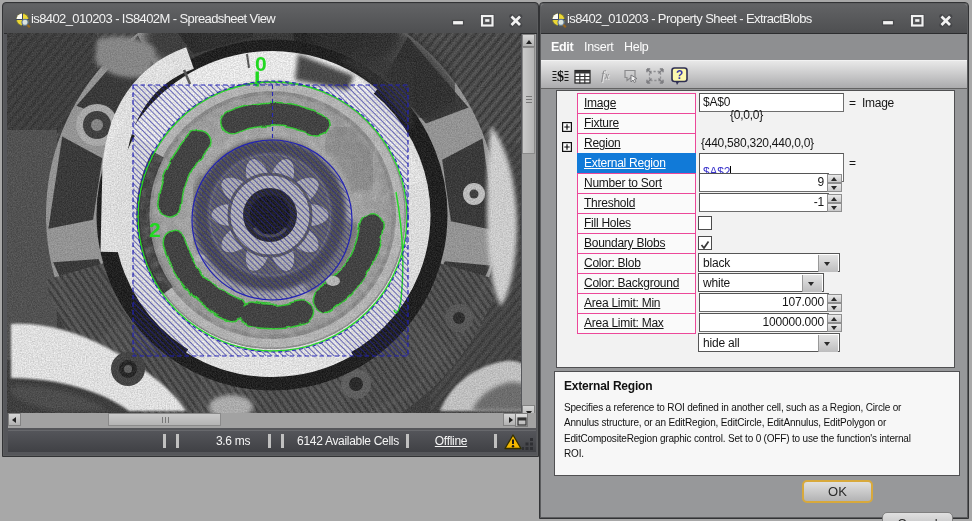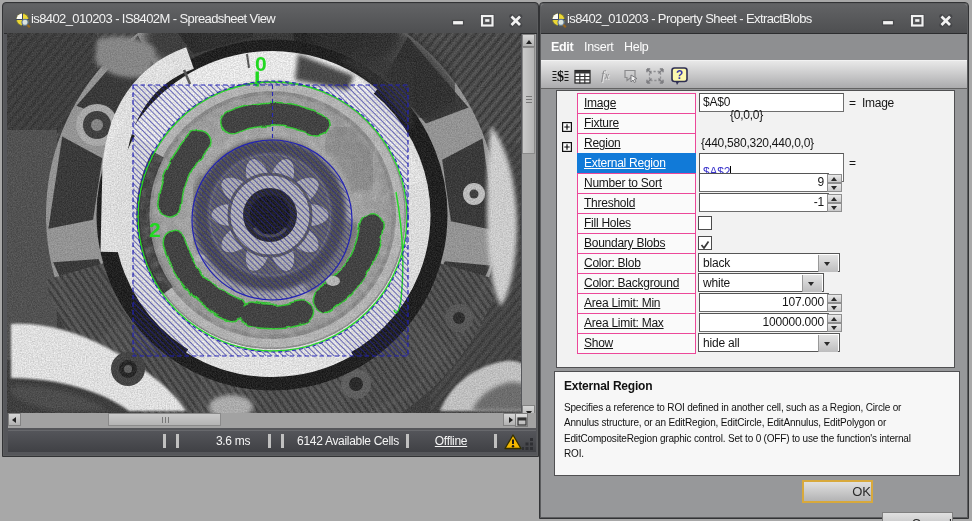--- a/index.html
+++ b/index.html
@@ -10,21 +10,21 @@
 .ttext{position:absolute;left:25px;top:7px;font-size:13px;color:#f2f2f2;white-space:nowrap;letter-spacing:-0.6px;}
 
 .menutxt{color:#fdfdfd;font-size:12.5px;position:absolute;top:6px;letter-spacing:-0.3px;}
 .lbl{position:absolute;height:19px;line-height:19px;background:#fafafa;border:1px solid #ec4899;font-size:12px;color:#161616;padding-left:6px;letter-spacing:-0.25px;text-decoration:underline;}
 .val{position:absolute;font-size:12px;color:#161616;height:20px;line-height:20px;letter-spacing:-0.25px;}
 .inp{position:absolute;background:#fff;border:1px solid #6e6e6e;border-top-color:#555;border-left-color:#555;font-size:12px;color:#161616;letter-spacing:-0.2px;}
 .spinb{position:absolute;width:15px;height:9px;background:linear-gradient(#e9e9e9,#c9c9ca);border:1px solid #8f8f8f;box-sizing:border-box;}
 .tri-up{width:0;height:0;border-left:3.5px solid transparent;border-right:3.5px solid transparent;border-bottom:4px solid #2a2a2a;position:absolute;left:3px;top:1.5px;}
 .tri-dn{width:0;height:0;border-left:3.5px solid transparent;border-right:3.5px solid transparent;border-top:4px solid #2a2a2a;position:absolute;left:3px;top:2px;}
 .combo-btn{position:absolute;right:1px;top:1px;width:19px;height:17px;background:linear-gradient(#e4e4e4,#bdbdbe);border-left:1px solid #999;}
-.btn{position:absolute;width:71px;height:23px;background:linear-gradient(#e0e0e0,#b3b3b4);border:1px solid #7f7f7f;border-radius:0;font-size:13px;color:#2a2a2a;text-align:right;line-height:21px;box-sizing:border-box;}
+.btn{position:absolute;width:71px;height:23px;background:linear-gradient(#e0e0e0,#b3b3b4);border:1px solid #7f7f7f;border-radius:5px;font-size:13px;color:#2a2a2a;text-align:center;line-height:21px;box-sizing:border-box;}
 </style></head>
 <body>
 
 <div class="win" style="left:2px;top:2px;width:535px;height:453px;background:#55565a;">
   <div class="tbar">
     <svg class="abs" style="left:11px;top:8px" width="16" height="16" viewBox="0 0 16 16">
       <circle cx="7.5" cy="7.5" r="6" fill="#edd835" stroke="#7a7a30" stroke-width="0.8"></circle>
       <path d="M7.5,1.5 A6,6 0 0 0 1.5,7.5 L7.5,7.5 Z" fill="#fcfcf6"></path>
       <path d="M7.5,0.8 v13.4 M0.8,7.5 h13.4" stroke="#3c465a" stroke-width="1"></path>
       <circle cx="10" cy="10.3" r="3.1" fill="#d8e6f2" fill-opacity="0.9" stroke="#60788f" stroke-width="1.1"></circle>
@@ -365,21 +365,20 @@
     <div class="lbl" style="left:20px;top:42px;width:111px;">Region</div>
     <div class="lbl" style="left:20px;top:62px;width:111px;background:#117ad8;border-color:#117ad8;color:#fff;">External Region</div>
     <div class="lbl" style="left:20px;top:82px;width:111px;">Number to Sort</div>
     <div class="lbl" style="left:20px;top:102px;width:111px;">Threshold</div>
     <div class="lbl" style="left:20px;top:122px;width:111px;">Fill Holes</div>
     <div class="lbl" style="left:20px;top:142px;width:111px;">Boundary Blobs</div>
     <div class="lbl" style="left:20px;top:162px;width:111px;">Color: Blob</div>
     <div class="lbl" style="left:20px;top:202px;width:111px;">Area Limit: Min</div>
     <div class="lbl" style="left:20px;top:182px;width:111px;">Color: Background</div>
     <div class="lbl" style="left:20px;top:222px;width:111px;">Area Limit: Max</div>
-    <div class="lbl" style="left:20px;top:242px;width:111px;">Show</div>
 
     <svg class="abs" style="left:5px;top:31px" width="10" height="10">
         <rect x="0.6" y="0.6" width="8.8" height="8.8" fill="#fff" stroke="#111" stroke-width="1.2"></rect>
         <path d="M5,2.3 v5.4 M2.3,5 h5.4" stroke="#111" stroke-width="1.2"></path>
       </svg>
     <svg class="abs" style="left:5px;top:51px" width="10" height="10">
         <rect x="0.6" y="0.6" width="8.8" height="8.8" fill="#fff" stroke="#111" stroke-width="1.2"></rect>
         <path d="M5,2.3 v5.4 M2.3,5 h5.4" stroke="#111" stroke-width="1.2"></path>
       </svg>
 

